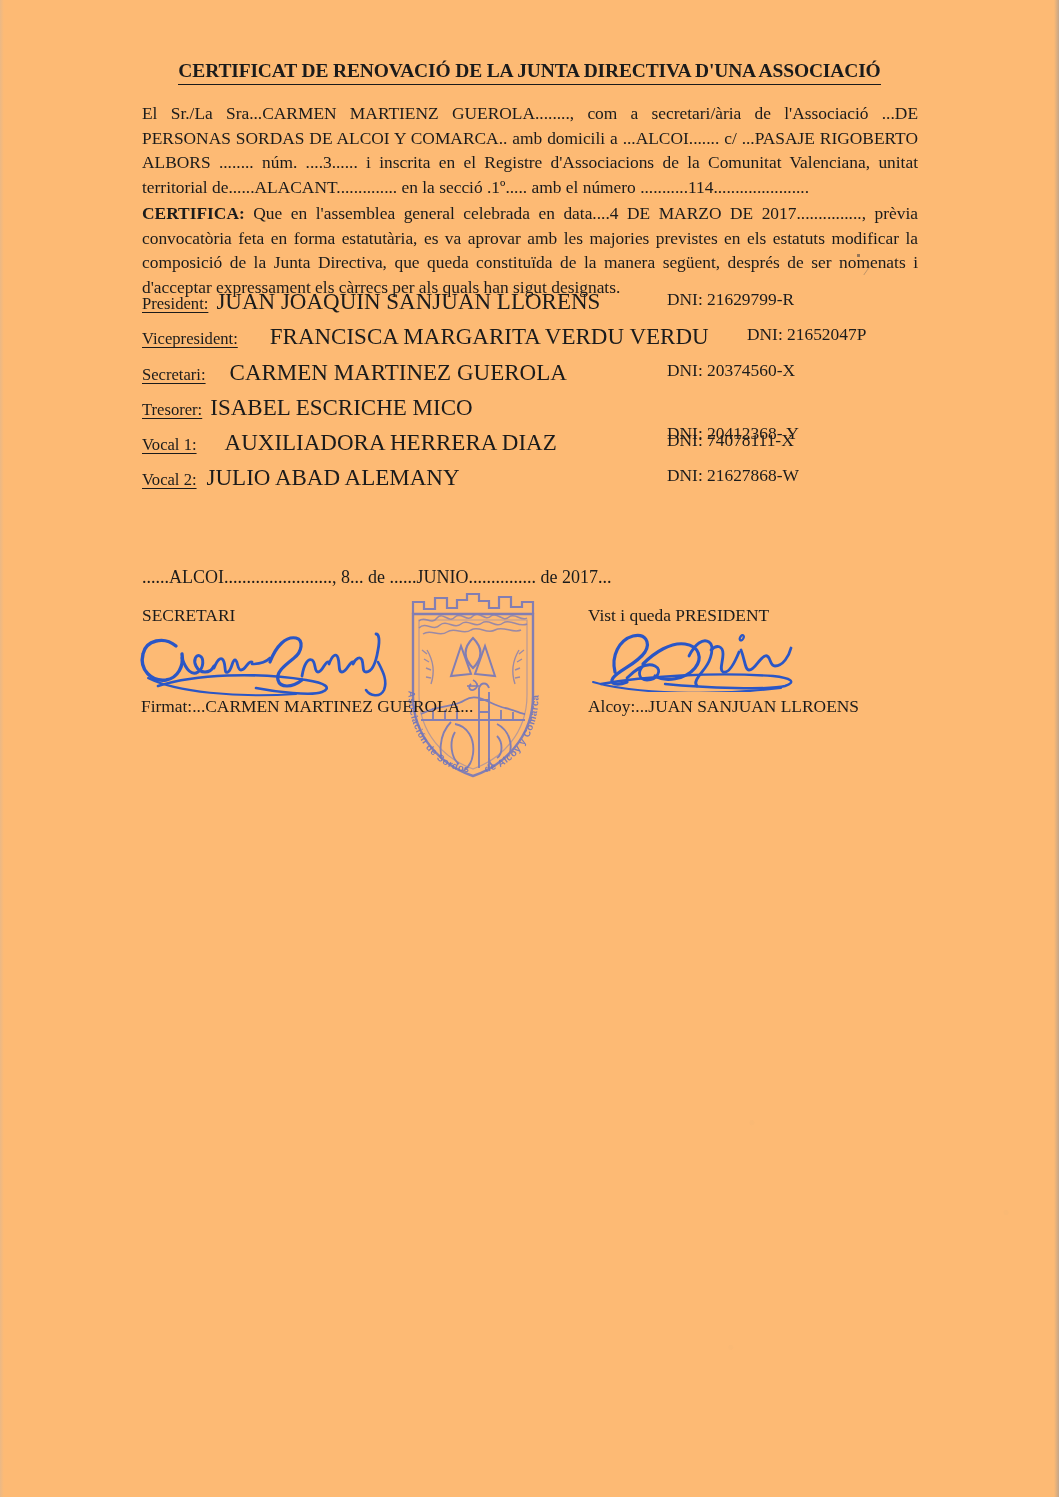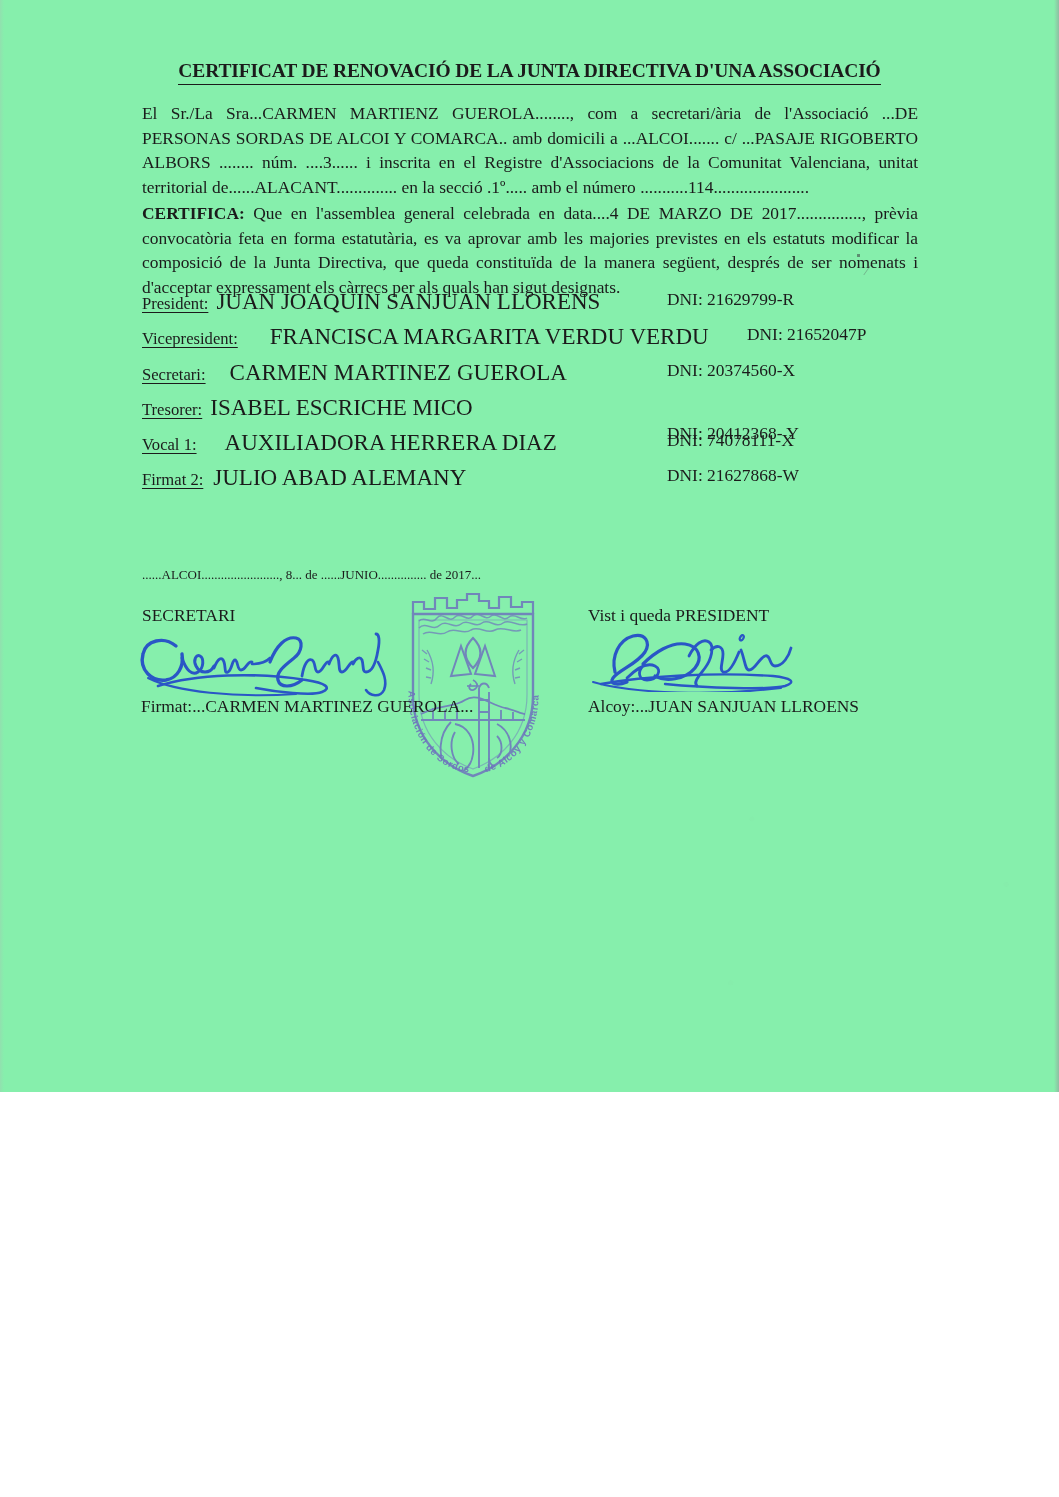--- a/index.html
+++ b/index.html
@@ -4,22 +4,22 @@
 <title>Certificat</title>
 <style>
   html, body {
     margin: 0;
     padding: 0;
     background: #ffffff;
   }
   .page {
     position: relative;
     width: 1059px;
-    height: 1092px;
-    background: #86efac;
+    height: 1497px;
+    background: #fdba74;
     overflow: hidden;
     font-family: "Liberation Serif", "DejaVu Serif", serif;
     color: #1b1b1b;
   }
   
   .scan-edge-right {
     position: absolute;
     top: 0; right: 0;
     width: 5px; height: 1497px;
     background: linear-gradient(to right, rgba(255,255,255,0), rgba(150,150,155,0.55));
@@ -95,21 +95,21 @@
   .member-dni {
     position: absolute;
     font-size: 17.4px;
     top: 0;
   }
 
   .date-line {
     position: absolute;
     left: 142px;
     top: 567px;
-    font-size: 13px;
+    font-size: 18px;
     white-space: nowrap;
   }
   .label-secretari {
     position: absolute;
     left: 142px;
     top: 605px;
     font-size: 17.4px;
   }
   .label-president {
     position: absolute;
@@ -182,21 +182,21 @@
 
   <div class="artifact-dot"></div>
   <div class="artifact-mark">⁄</div>
 
   <div class="member-list" id="member-list">
       <div class="member-row"><span class="member-role">President:</span><span class="member-name" style="margin-left: 8px;">JUAN JOAQUIN SANJUAN LLORENS</span><span class="member-dni" style="left: 525px;">DNI: 21629799-R</span></div>
       <div class="member-row"><span class="member-role">Vicepresident:</span><span class="member-name" style="margin-left: 32px;">FRANCISCA MARGARITA VERDU VERDU</span><span class="member-dni" style="left: 605px;">DNI: 21652047P</span></div>
       <div class="member-row"><span class="member-role">Secretari:</span><span class="member-name" style="margin-left: 24px;">CARMEN MARTINEZ GUEROLA</span><span class="member-dni" style="left: 525px;">DNI: 20374560-X</span></div>
       <div class="member-row"><span class="member-role">Tresorer:</span><span class="member-name" style="margin-left: 8px;">ISABEL ESCRICHE MICO</span><span class="member-dni" style="left: 525px; margin-top: 28px;">DNI: 20412368- Y</span></div>
       <div class="member-row"><span class="member-role">Vocal 1:</span><span class="member-name" style="margin-left: 28px;">AUXILIADORA HERRERA DIAZ</span><span class="member-dni" style="left: 525px;">DNI: 74078111-X</span></div>
-      <div class="member-row"><span class="member-role">Firmat 2:</span><span class="member-name" style="margin-left: 10px;">JULIO ABAD ALEMANY</span><span class="member-dni" style="left: 525px;">DNI: 21627868-W</span></div>
+      <div class="member-row"><span class="member-role">Vocal 2:</span><span class="member-name" style="margin-left: 10px;">JULIO ABAD ALEMANY</span><span class="member-dni" style="left: 525px;">DNI: 21627868-W</span></div>
     </div>
 
   <div class="date-line">......ALCOI........................,  8... de ......JUNIO............... de 2017...</div>
 
   <div class="label-secretari">SECRETARI</div>
   <div class="label-president">Vist i queda PRESIDENT</div>
 
   <svg class="sig" id="sig-secretari" width="265" height="72" viewBox="0 0 265 72">
     <g fill="none" stroke="#2a56c6" stroke-linecap="round" stroke-linejoin="round">
       <path d="M40 18 C28 8, 10 12, 7 26 C3 42, 16 54, 30 52 C42 50, 48 38, 46 26" stroke-width="3.4"></path>

